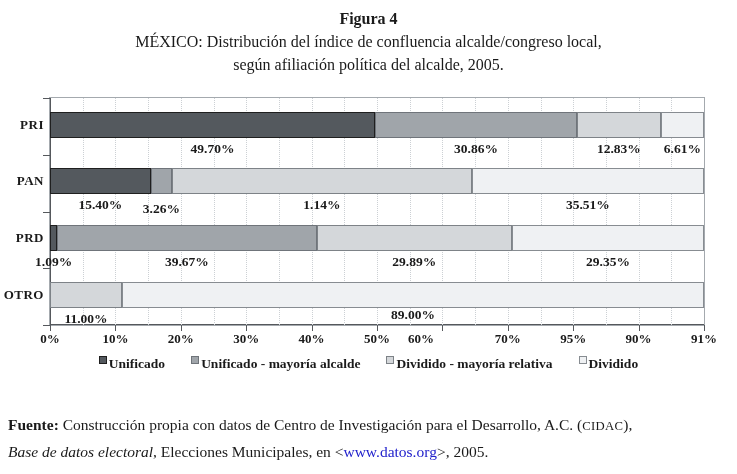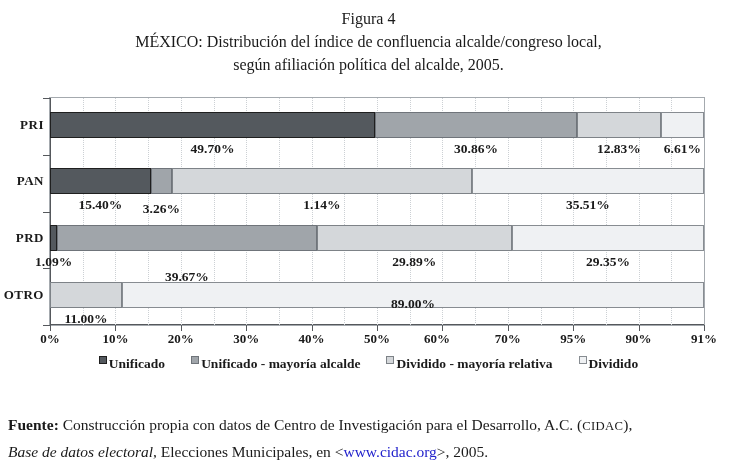--- a/index.html
+++ b/index.html
@@ -5,21 +5,21 @@
   html, body { margin: 0; padding: 0; background: #ffffff; }
   body {
     width: 737px; height: 474px; position: relative; overflow: hidden;
     font-family: "Liberation Serif", "DejaVu Serif", serif;
     color: #1a1a1a;
   }
   .page { position: absolute; inset: 0; background: #fff; }
 
   
   .title-block { position: absolute; top: 7px; left: 0; width: 737px; text-align: center; line-height: 23px; font-size: 16px; }
-  .title-figure { font-weight: normal; }
+  .title-figure { font-weight: bold; }
 
   
   #chart { position: absolute; inset: 0; }
   #plot {
     position: absolute; left: 49px; top: 97px; width: 656px; height: 229px;
     box-sizing: border-box; border: 1px solid #a4a9ae; background: #ffffff;
   }
   .gridline { position: absolute; top: 0; bottom: 0; width: 0; border-left: 1px dotted #ccd0d4; }
   .axis-left { position: absolute; left: 0; top: 0; width: 1px; height: 100%; background: #55585c; }
   .axis-bottom { position: absolute; left: 0; bottom: 0; width: 100%; height: 1px; background: #55585c; }
@@ -127,21 +127,21 @@
           <span class="legend-swatch" style="background: rgb(239, 241, 243); border-color: rgb(135, 140, 145);"></span>
           <span class="legend-label">Dividido</span>
         </div>
       </div>
   <div class="xlabel" style="left: 50px;">0%</div>
       <div class="xlabel" style="left: 115.4px;">10%</div>
       <div class="xlabel" style="left: 180.8px;">20%</div>
       <div class="xlabel" style="left: 246.2px;">30%</div>
       <div class="xlabel" style="left: 311.6px;">40%</div>
       <div class="xlabel" style="left: 377px;">50%</div>
-      <div class="xlabel" style="left: 437px;">60%</div>
+      <div class="xlabel" style="left: 421px;">60%</div>
       <div class="xlabel" style="left: 507.8px;">70%</div>
       <div class="xlabel" style="left: 573.2px;">95%</div>
       <div class="xlabel" style="left: 638.6px;">90%</div>
       <div class="xlabel" style="left: 704px;">91%</div>
       <div class="cat-label" style="top: 117px;">PRI</div>
       <div class="segment" style="left: 50px; top: 112px; width: 325.038px; height: 26px; background: rgb(84, 89, 94); border-color: rgb(31, 31, 31);"></div>
       <div class="dlabel" style="left: 212.519px; top: 141px;">49.70%</div>
       <div class="segment" style="left: 375.038px; top: 112px; width: 201.824px; height: 26px; background: rgb(160, 165, 170); border-color: rgb(111, 116, 122);"></div>
       <div class="dlabel" style="left: 475.95px; top: 141px;">30.86%</div>
       <div class="segment" style="left: 576.862px; top: 112px; width: 83.9082px; height: 26px; background: rgb(212, 215, 218); border-color: rgb(125, 130, 135);"></div>
@@ -154,35 +154,35 @@
       <div class="segment" style="left: 150.716px; top: 168px; width: 21.3204px; height: 26px; background: rgb(160, 165, 170); border-color: rgb(111, 116, 122);"></div>
       <div class="dlabel" style="left: 161.376px; top: 201px;">3.26%</div>
       <div class="segment" style="left: 172.036px; top: 168px; width: 299.728px; height: 26px; background: rgb(212, 215, 218); border-color: rgb(125, 130, 135);"></div>
       <div class="dlabel" style="left: 321.901px; top: 197px;">1.14%</div>
       <div class="segment" style="left: 471.765px; top: 168px; width: 232.235px; height: 26px; background: rgb(239, 241, 243); border-color: rgb(135, 140, 145);"></div>
       <div class="dlabel" style="left: 587.882px; top: 197px;">35.51%</div>
       <div class="cat-label" style="top: 230px;">PRD</div>
       <div class="segment" style="left: 50px; top: 225px; width: 7.1286px; height: 26px; background: rgb(84, 89, 94); border-color: rgb(31, 31, 31);"></div>
       <div class="dlabel" style="left: 53.5643px; top: 254px;">1.09%</div>
       <div class="segment" style="left: 57.1286px; top: 225px; width: 259.442px; height: 26px; background: rgb(160, 165, 170); border-color: rgb(111, 116, 122);"></div>
-      <div class="dlabel" style="left: 186.85px; top: 269px;">39.67%</div>
+      <div class="dlabel" style="left: 186.85px; top: 254px;">39.67%</div>
       <div class="segment" style="left: 316.57px; top: 225px; width: 195.481px; height: 26px; background: rgb(212, 215, 218); border-color: rgb(125, 130, 135);"></div>
       <div class="dlabel" style="left: 414.311px; top: 254px;">29.89%</div>
       <div class="segment" style="left: 512.051px; top: 225px; width: 191.949px; height: 26px; background: rgb(239, 241, 243); border-color: rgb(135, 140, 145);"></div>
       <div class="dlabel" style="left: 608.025px; top: 254px;">29.35%</div>
       <div class="cat-label" style="top: 287px;">OTRO</div>
       <div class="segment" style="left: 50px; top: 282px; width: 71.94px; height: 26px; background: rgb(212, 215, 218); border-color: rgb(125, 130, 135);"></div>
       <div class="dlabel" style="left: 85.97px; top: 311px;">11.00%</div>
       <div class="segment" style="left: 121.94px; top: 282px; width: 582.06px; height: 26px; background: rgb(239, 241, 243); border-color: rgb(135, 140, 145);"></div>
-      <div class="dlabel" style="left: 412.97px; top: 296px;">89.00%</div>
+      <div class="dlabel" style="left: 412.97px; top: 307px;">89.00%</div>
     </div>
 
   <div class="footer">
     <div>
       <span class="bold">Fuente:</span>
       <span>Construcción propia con datos de Centro de Investigación para el Desarrollo, A.C. (</span><span class="caps">CIDAC</span><span>),</span>
     </div>
     <div>
-      <span class="ital">Base de datos electoral</span><span>, Elecciones Municipales, en &lt;</span><a class="link">www.cidac.org</a><span>&gt;, 2005.</span>
+      <span class="ital">Base de datos electoral</span><span>, Elecciones Municipales, en &lt;</span><a class="link">www.datos.org</a><span>&gt;, 2005.</span>
     </div>
   </div>
 
 </div>
 
 </body></html>

